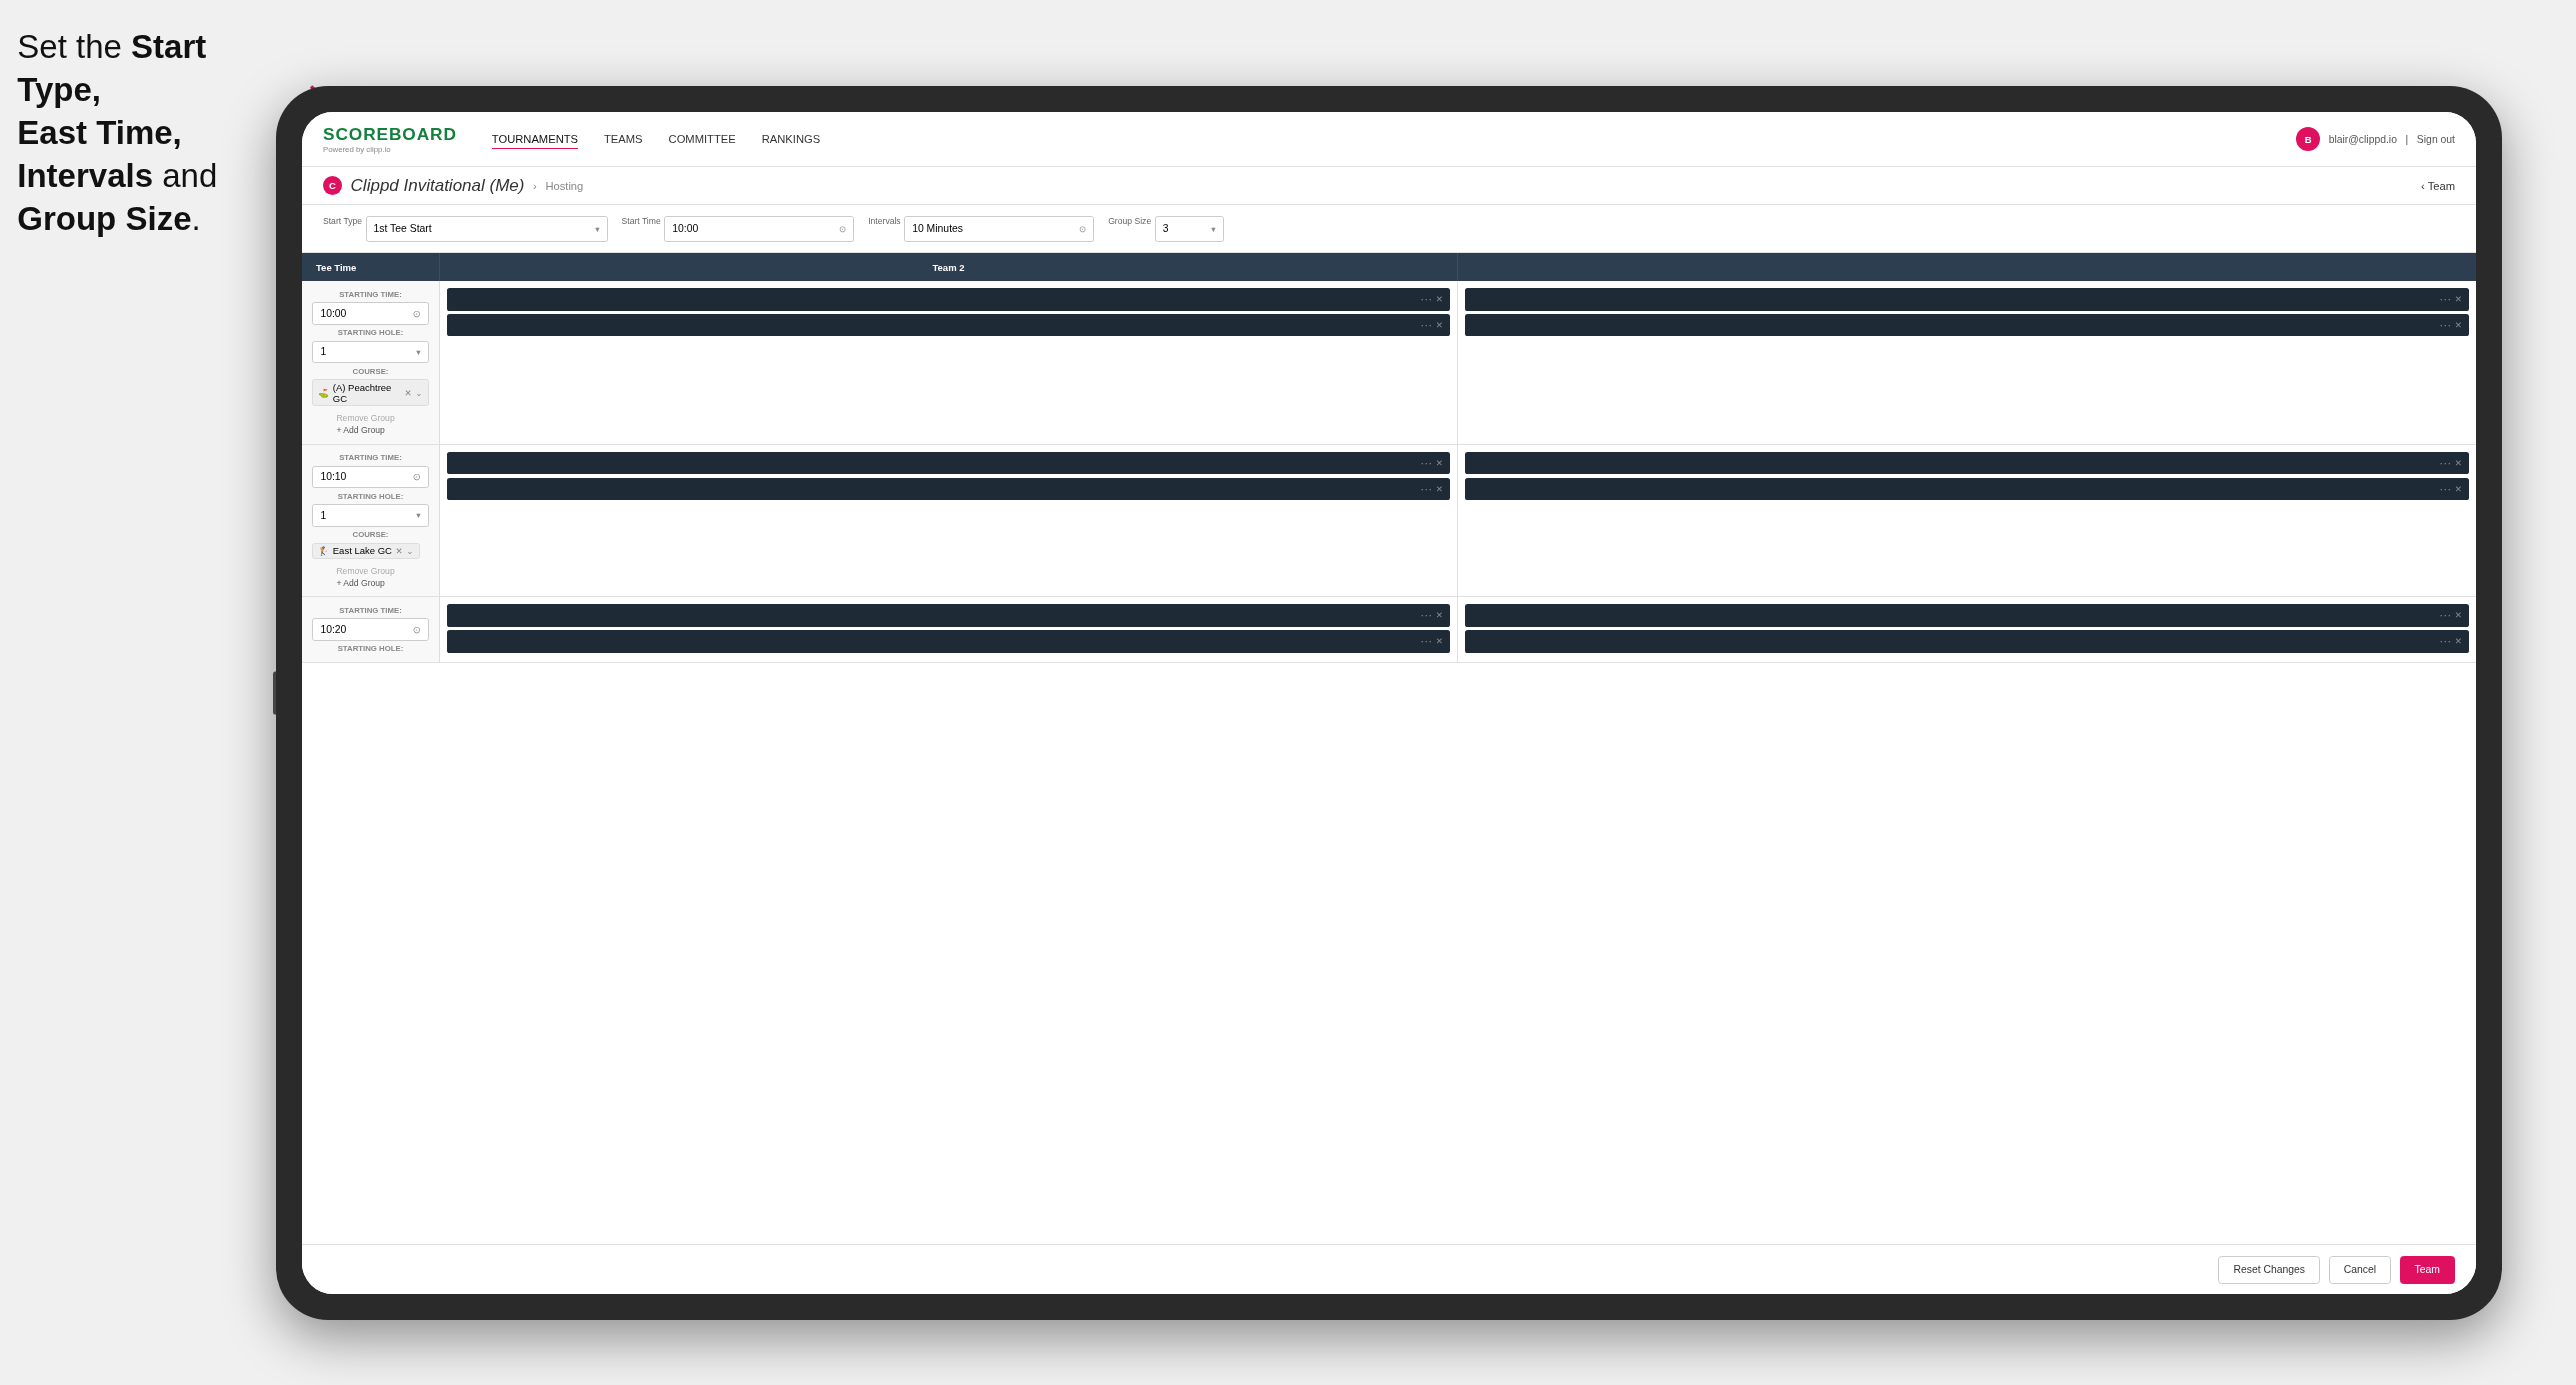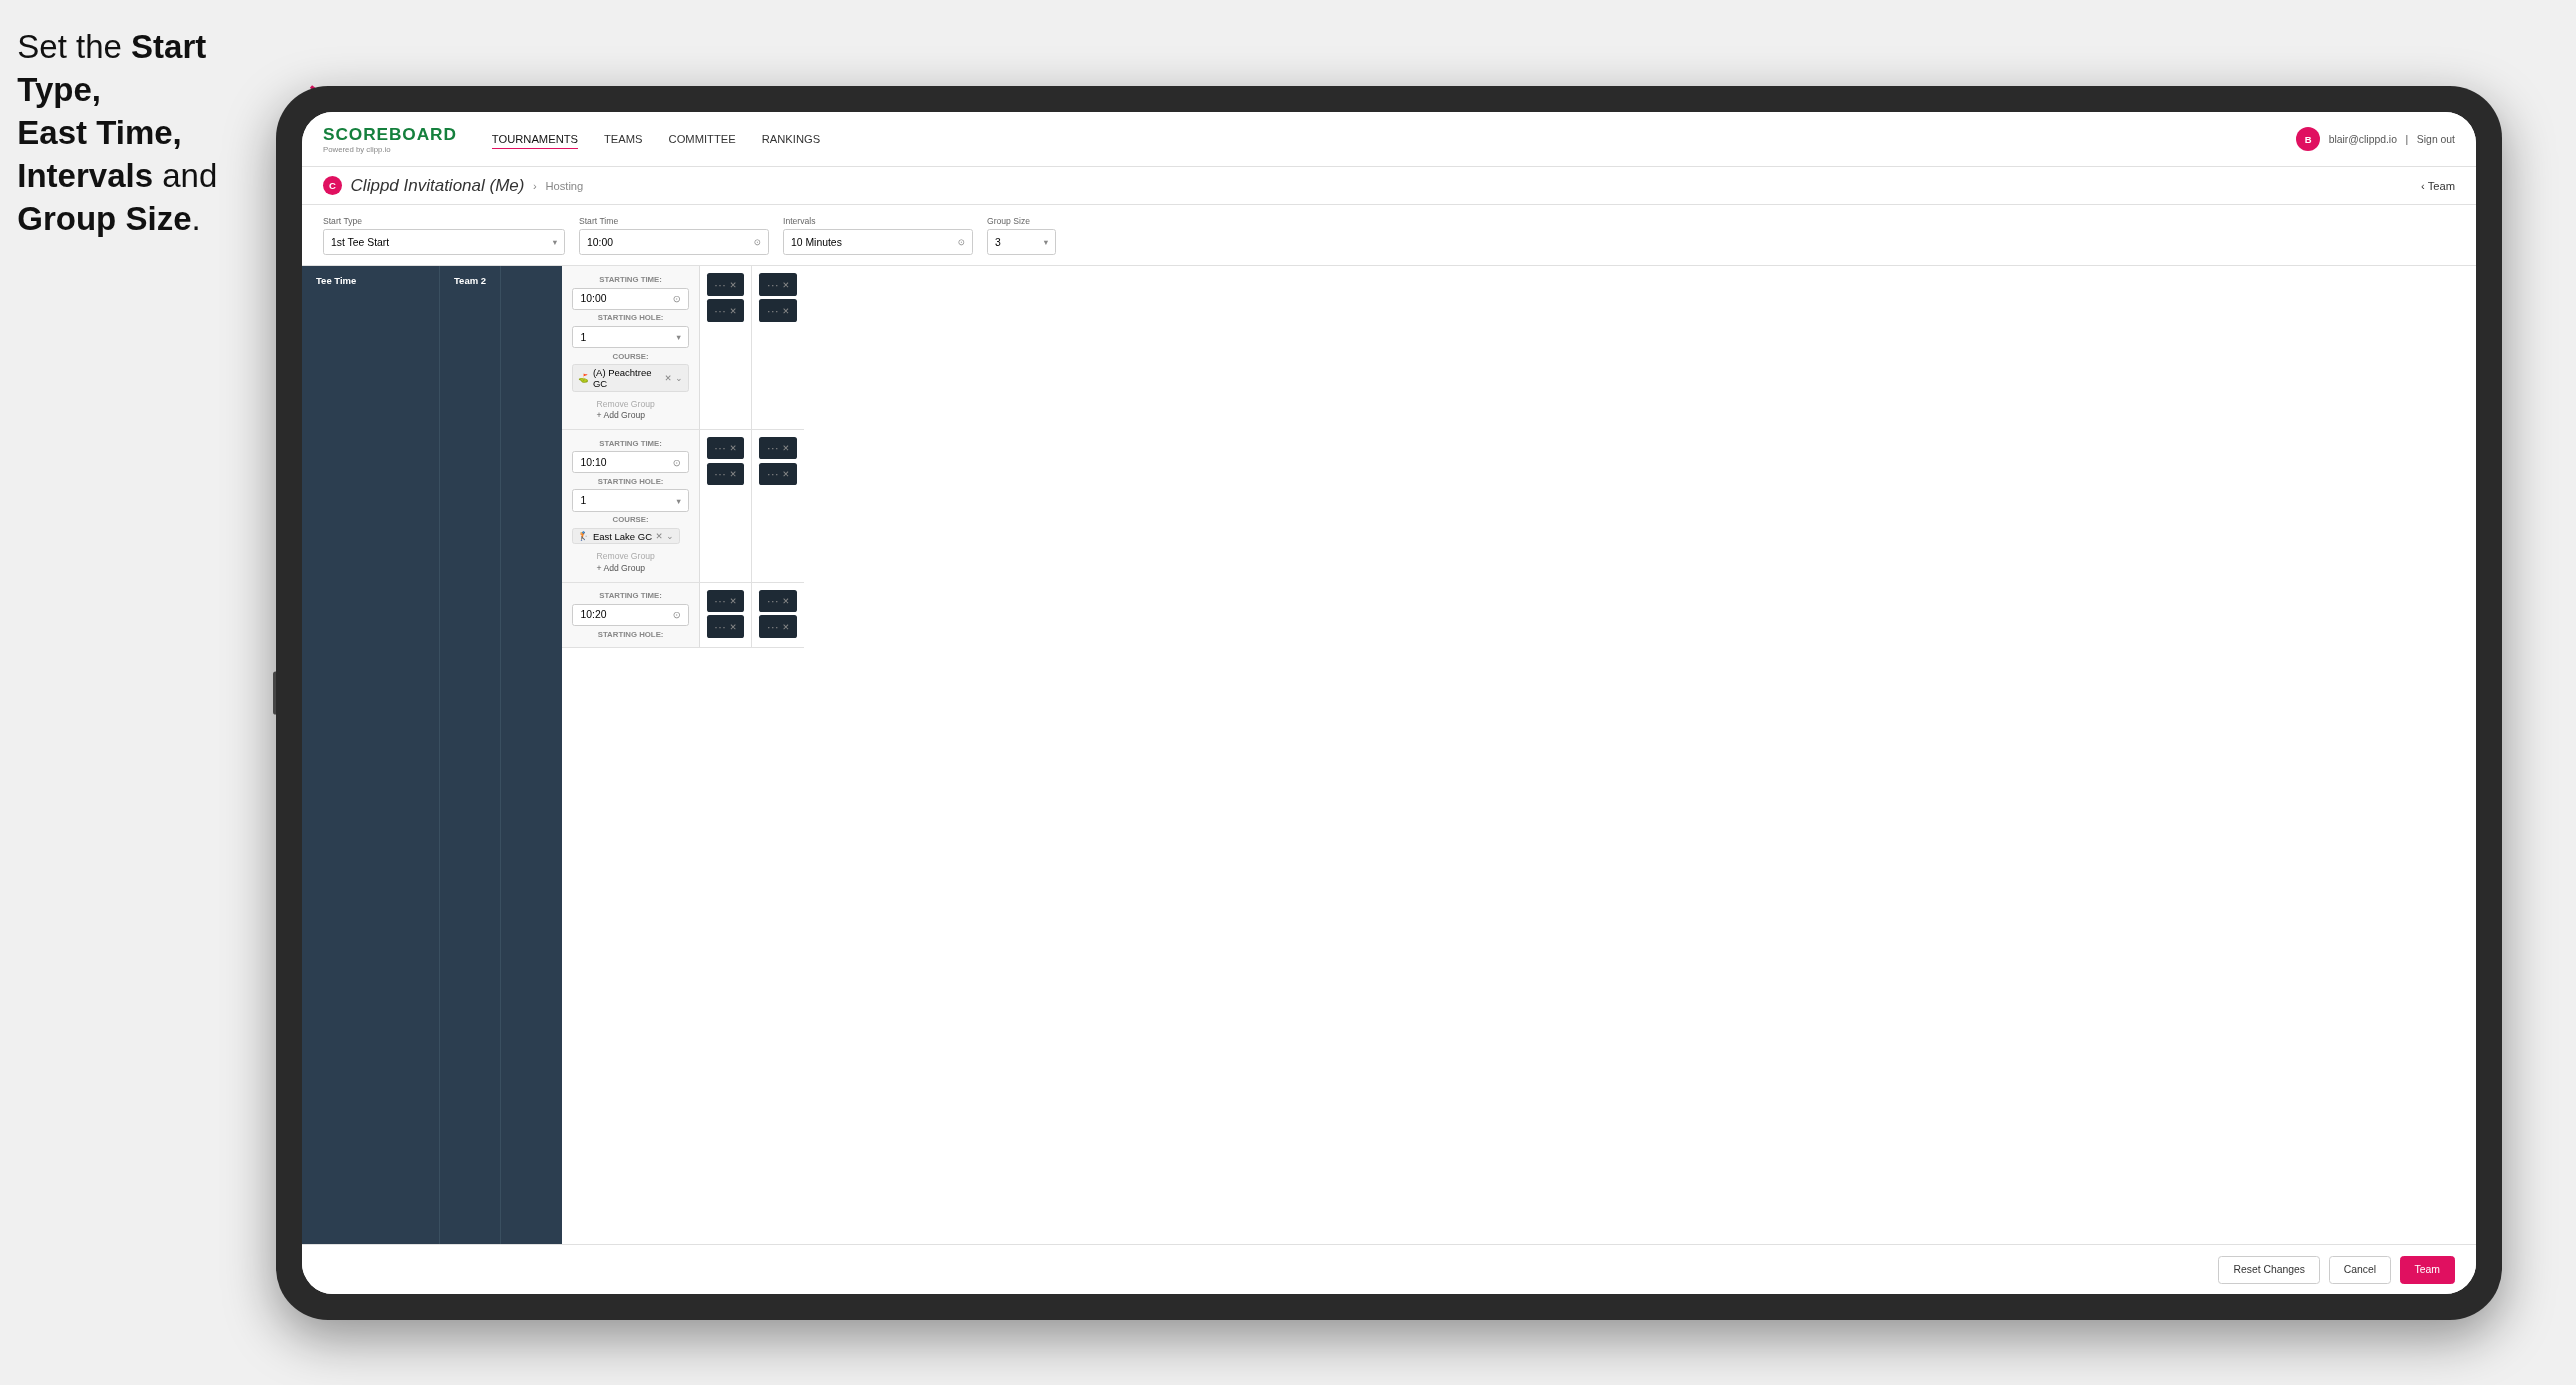--- a/index.html
+++ b/index.html
@@ -171,21 +171,21 @@
     .settings-row {
       display: flex;
       gap: 14px;
       padding: 10.4px 21px;
       border-bottom: 0.9px solid #e0e0e0;
       flex-shrink: 0;
       align-items: flex-end;
     }
     .settings-field {
       display: flex;
-      flex-direction: column;
+      flex-direction: row;
       gap: 3.5px;
     }
     .settings-label {
       font-size: 8.6px;
       color: #666;
       font-weight: 500;
     }
     .settings-select {
       height: 26px;
       border: 0.9px solid #ccc;
@@ -209,21 +209,21 @@
       display: flex;
       flex: 1;
       overflow: hidden;
     }
 
     
     .schedule-table {
       flex: 1;
       overflow-y: auto;
       display: flex;
-      flex-direction: row;
+      flex-direction: column;
     }
 
     
     .table-header {
       display: grid;
       grid-template-columns: 138px 1fr 1fr;
       background: #2c3e50;
       color: white;
       font-size: 9.5px;
       font-weight: 600;

